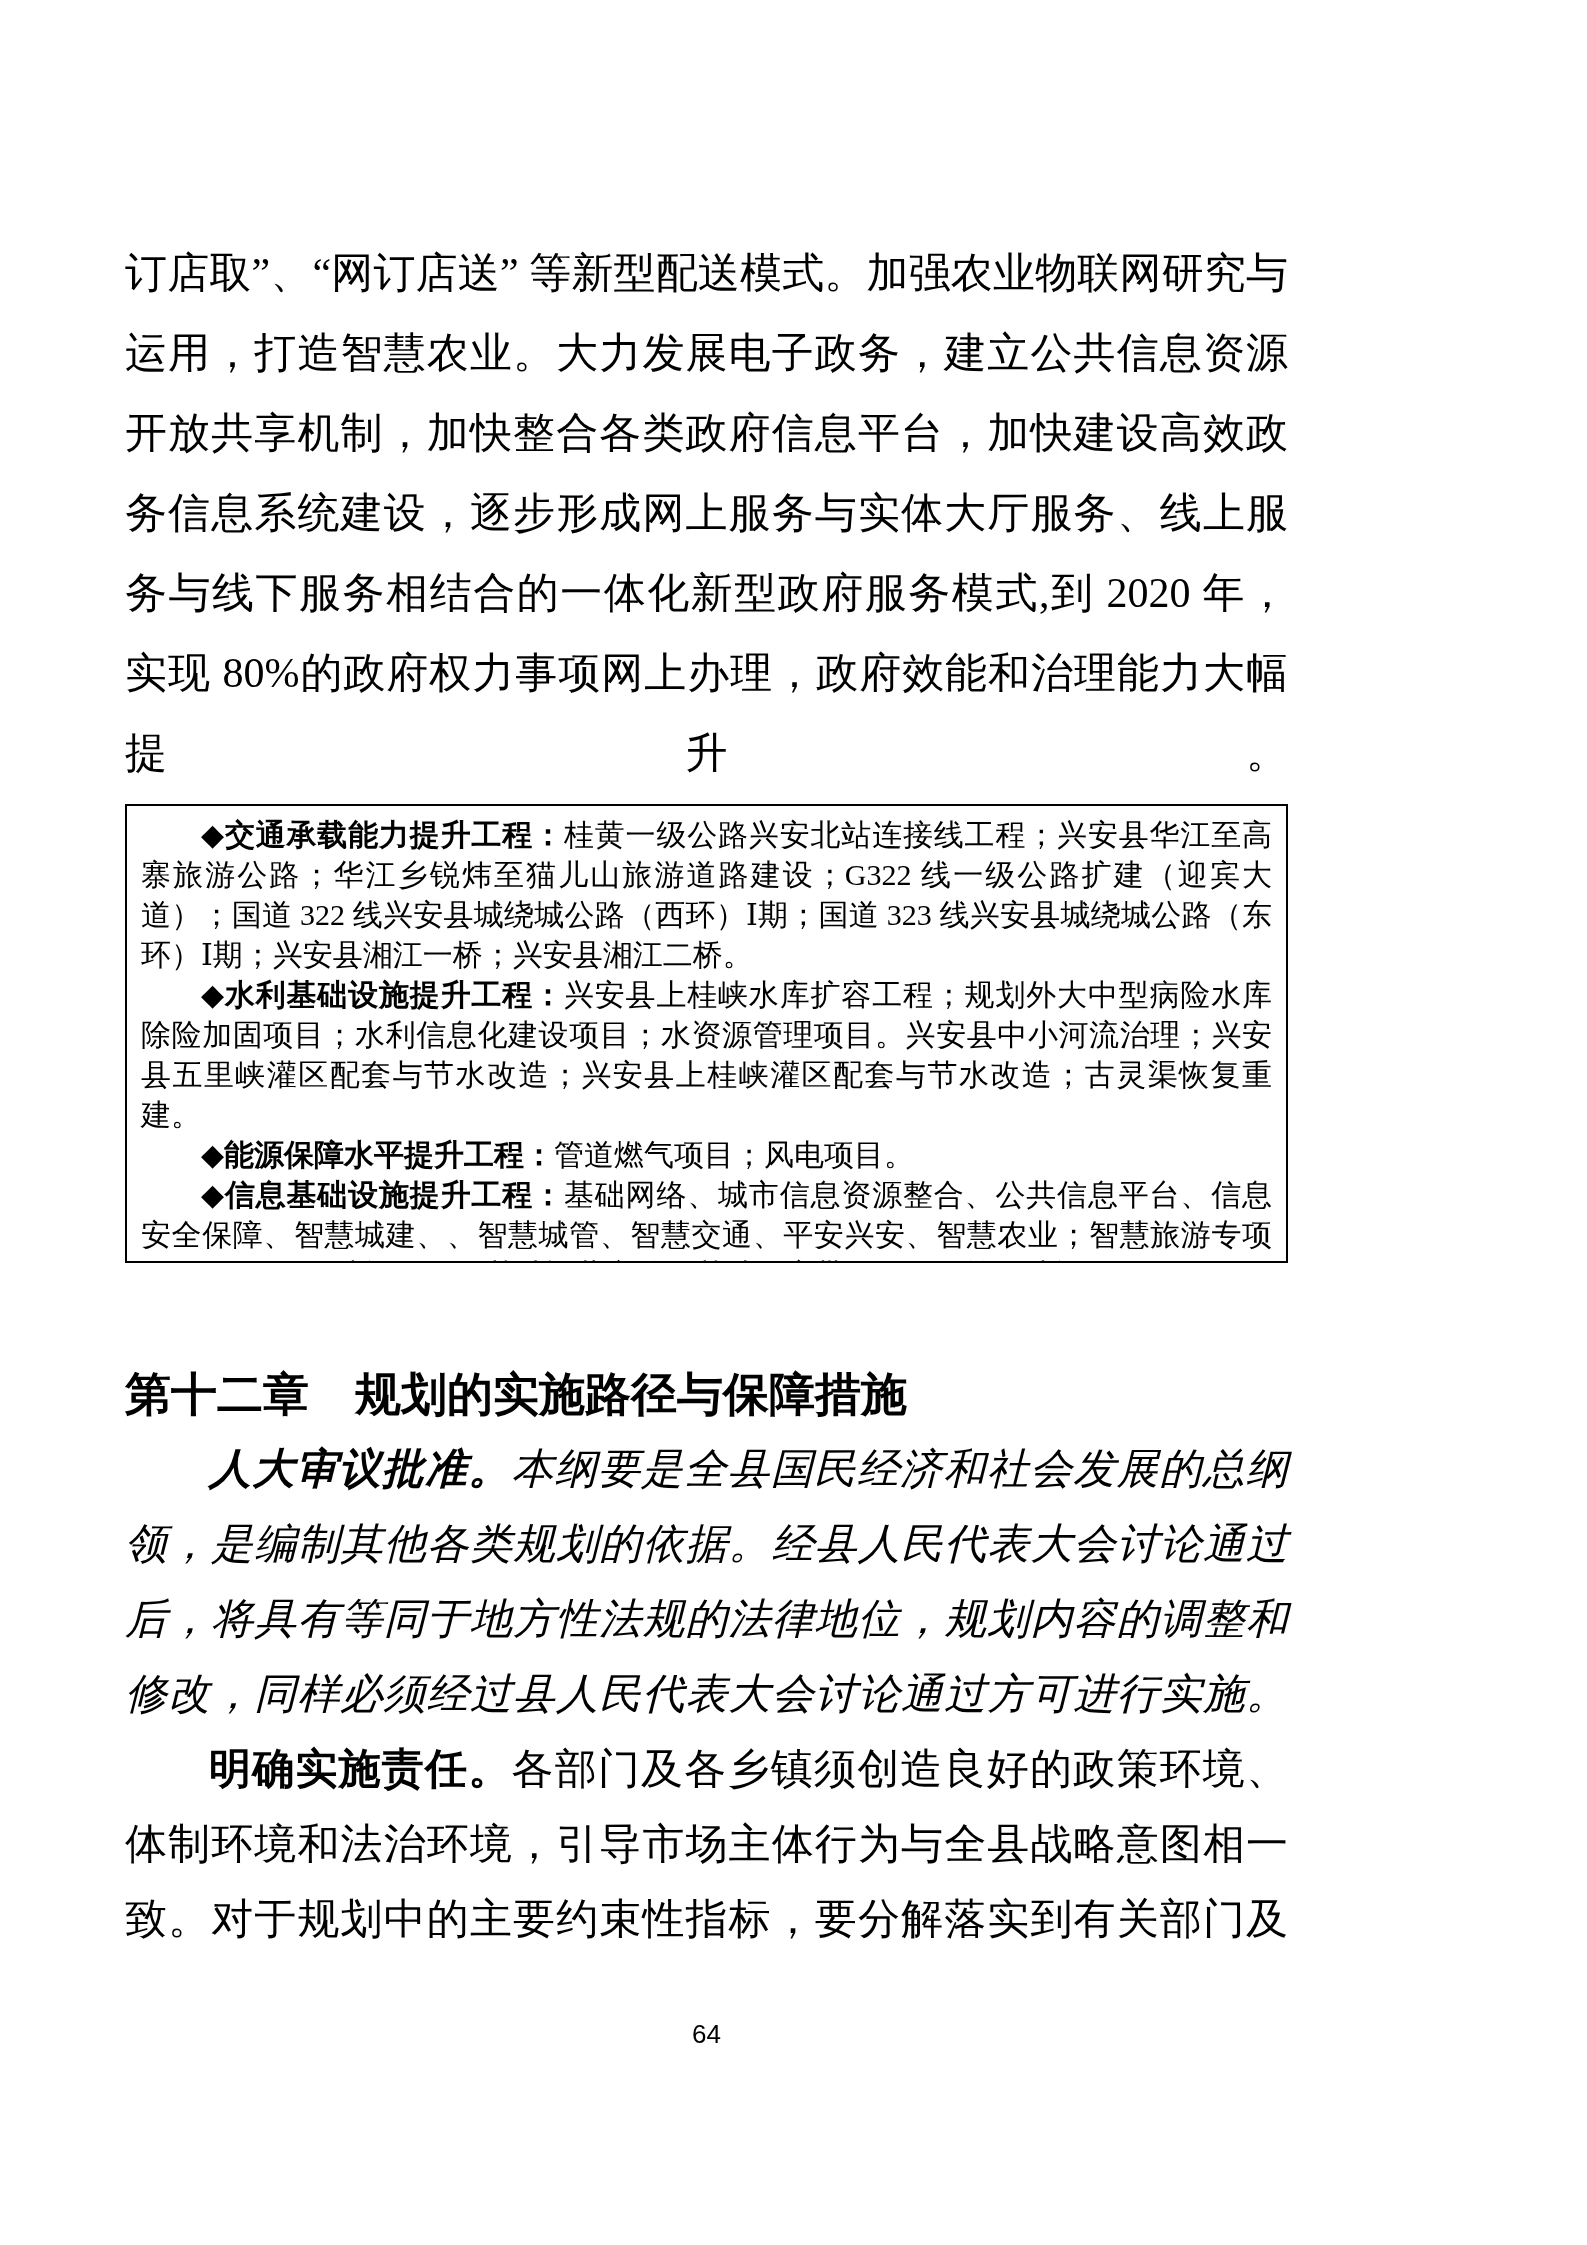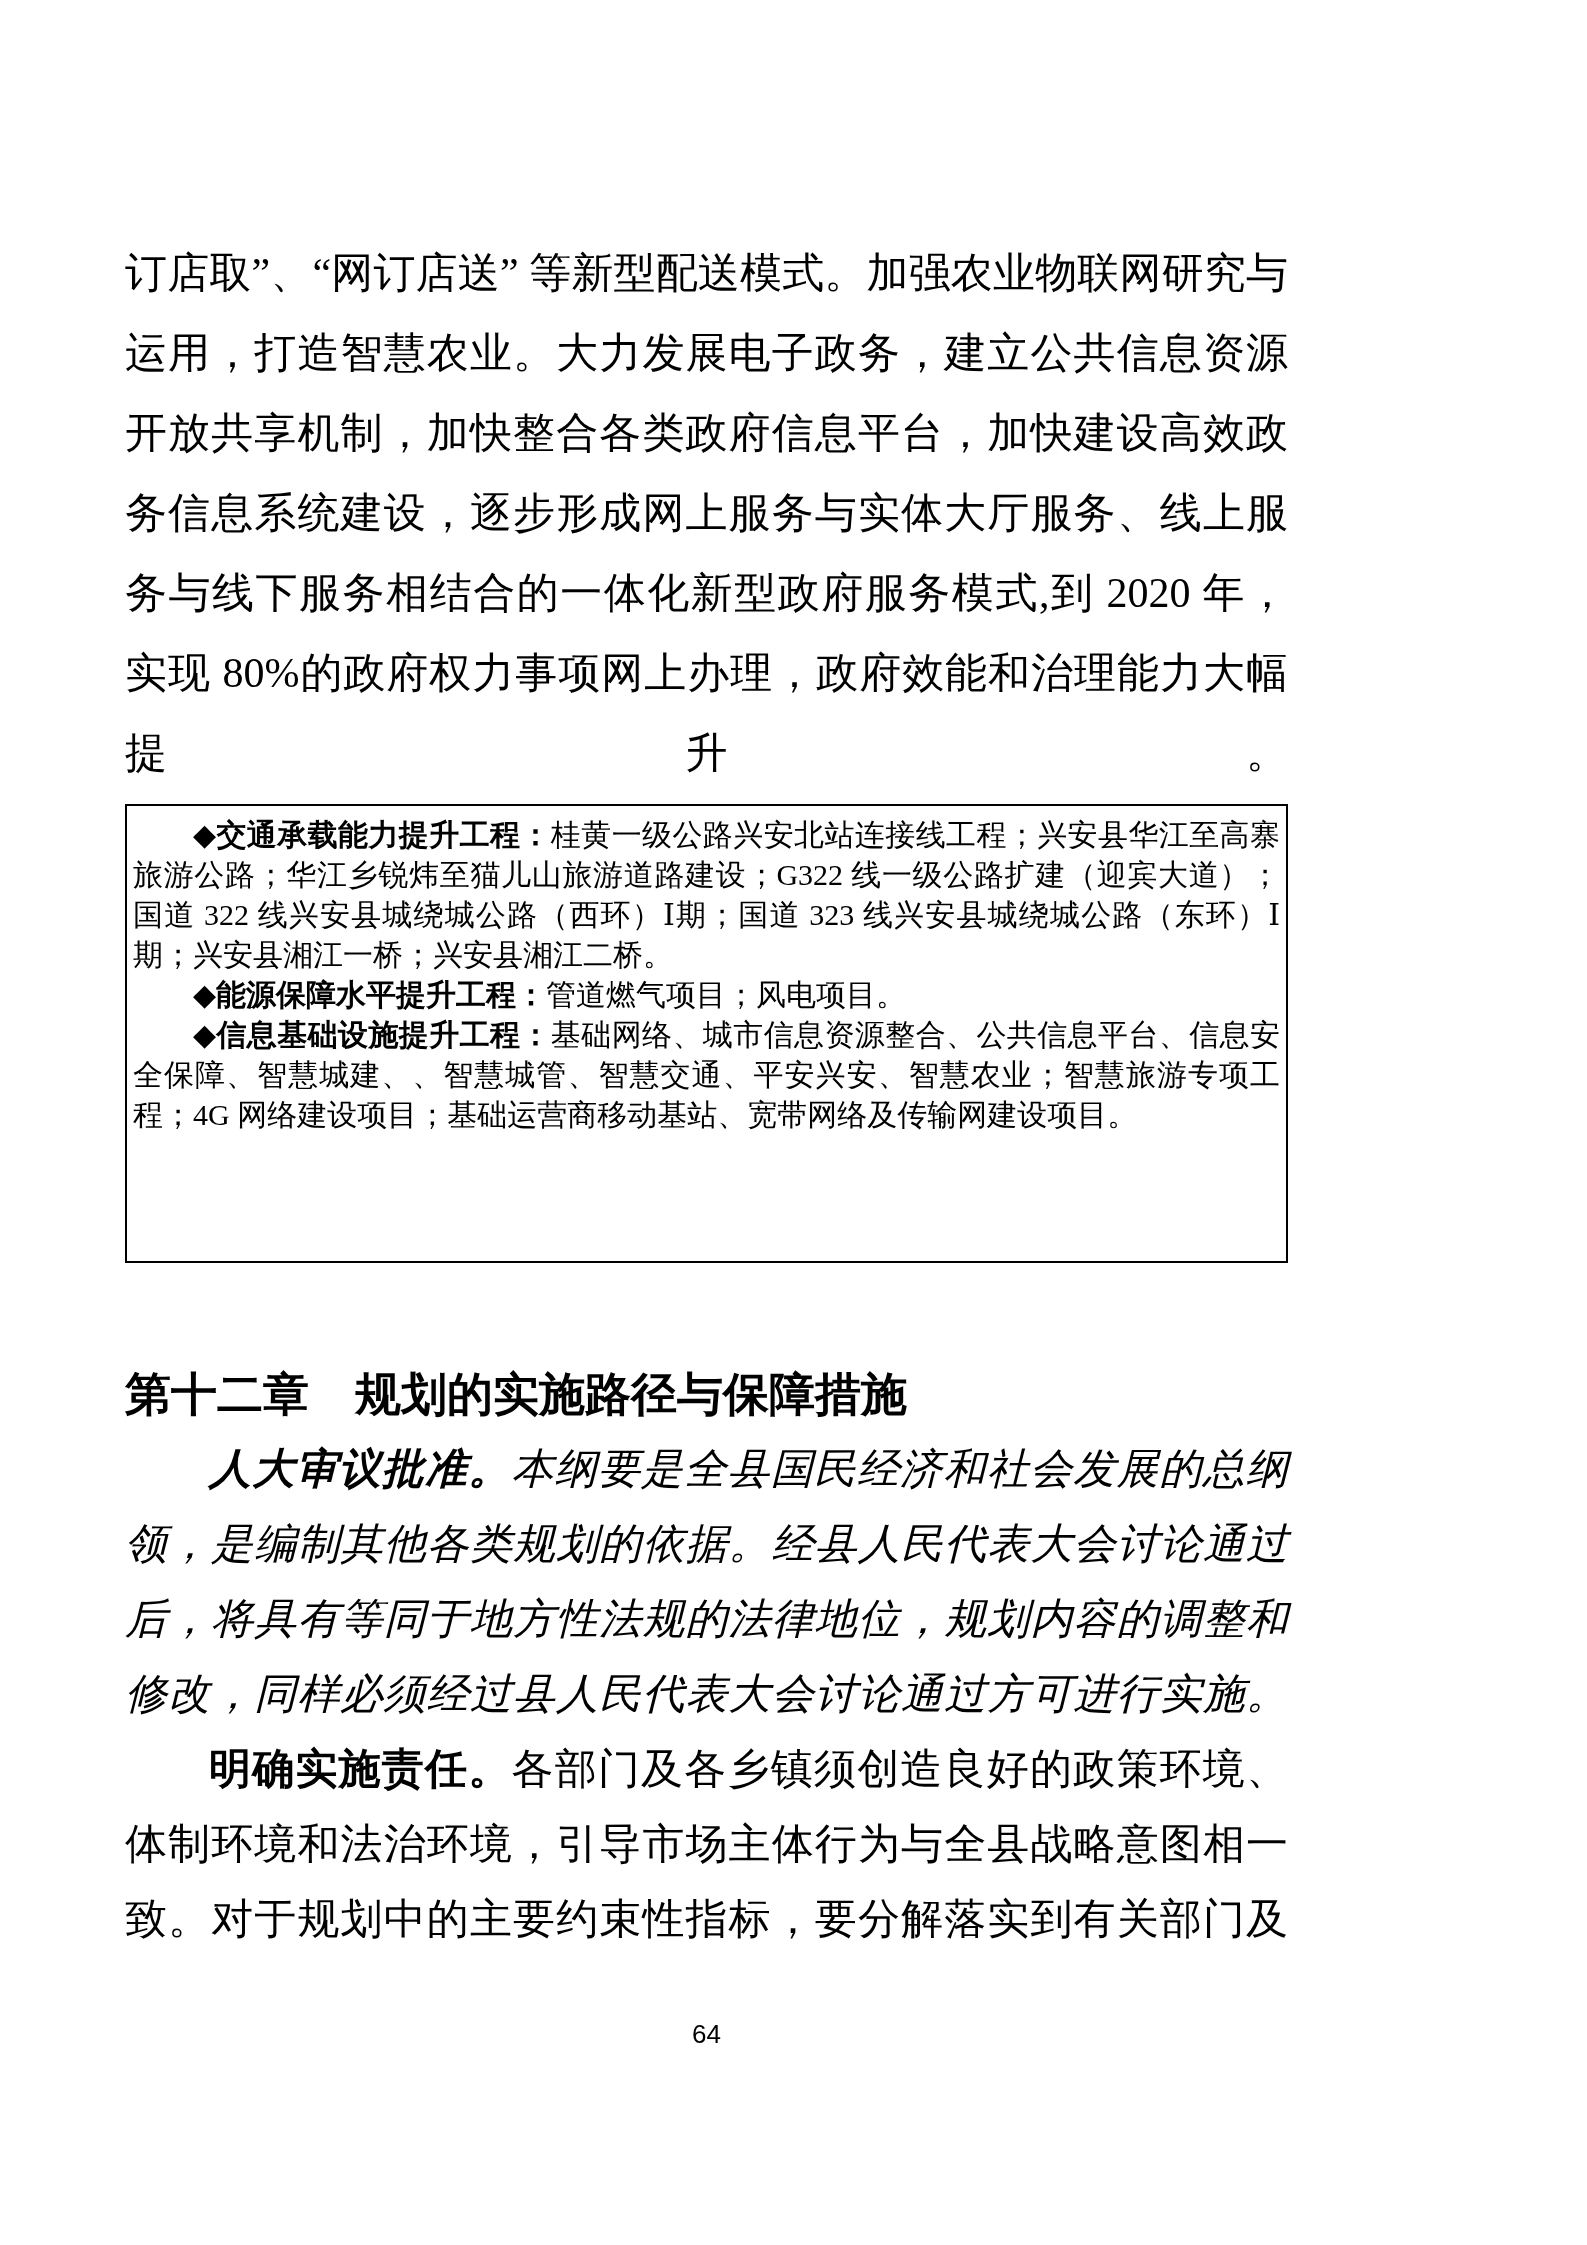--- a/index.html
+++ b/index.html
@@ -37,21 +37,21 @@
     margin: 14px 0 0 0;
     font-size: 42px;
     line-height: 52px;
     font-weight: bold;
     text-align: center;
   }
   
   .infra-box {
     margin-top: 11px;
     border: 2px solid #000000;
-    padding: 9px 6px;
+    padding: 9px 14px;
     height: 437px;
     overflow: hidden;
     font-size: 30px;
     line-height: 40px;
   }
   .infra-box p {
     margin: 0;
     text-indent: 2em;
     text-align: justify;
   }
@@ -104,20 +104,21 @@
 <body>
 
 <div class="page">
   <div class="content">
 
     <p class="intro">订店取”、“网订店送” 等新型配送模式。加强农业物联网研究与运用，打造智慧农业。大力发展电子政务，建立公共信息资源开放共享机制，加快整合各类政府信息平台，加快建设高效政务信息系统建设，逐步形成网上服务与实体大厅服务、线上服务与线下服务相结合的一体化新型政府服务模式,到 2020 年，实现 80%的政府权力事项网上办理，政府效能和治理能力大幅提升。</p>
 
 
     <div class="infra-box">
       <p><b>◆交通承载能力提升工程：</b><span>桂黄一级公路兴安北站连接线工程；兴安县华江至高寨旅游公路；华江乡锐炜至猫儿山旅游道路建设；G322 线一级公路扩建（迎宾大道）；国道 322 线兴安县城绕城公路（西环）Ⅰ期；国道 323 线兴安县城绕城公路（东环）Ⅰ期；兴安县湘江一桥；兴安县湘江二桥。</span></p>
+      <p><b>◆水利基础设施提升工程：</b><span>兴安县上桂峡水库扩容工程；规划外大中型病险水库除险加固项目；水利信息化建设项目；水资源管理项目。兴安县中小河流治理；兴安县五里峡灌区配套与节水改造；兴安县上桂峡灌区配套与节水改造；古灵渠恢复重建。</span></p>
       <p><b>◆能源保障水平提升工程：</b><span>管道燃气项目；风电项目。</span></p>
       <p><b>◆信息基础设施提升工程：</b><span>基础网络、城市信息资源整合、公共信息平台、信息安全保障、智慧城建、、智慧城管、智慧交通、平安兴安、智慧农业；智慧旅游专项工程；4G 网络建设项目；基础运营商移动基站、宽带网络及传输网建设项目。</span></p>
     </div>
 
     <h1 class="chapter-heading">第十二章　规划的实施路径与保障措施</h1>
 
 
     <p class="body-para first"><b>人大审议批准。</b><span>本纲要是全县国民经济和社会发展的总纲领，是编制其他各类规划的依据。经县人民代表大会讨论通过后，将具有等同于地方性法规的法律地位，规划内容的调整和修改，同样必须经过县人民代表大会讨论通过方可进行实施。</span></p>
 
     <p class="body-para"><b>明确实施责任。</b><span>各部门及各乡镇须创造良好的政策环境、体制环境和法治环境，引导市场主体行为与全县战略意图相一致。对于规划中的主要约束性指标，要分解落实到有关部门及</span></p>

